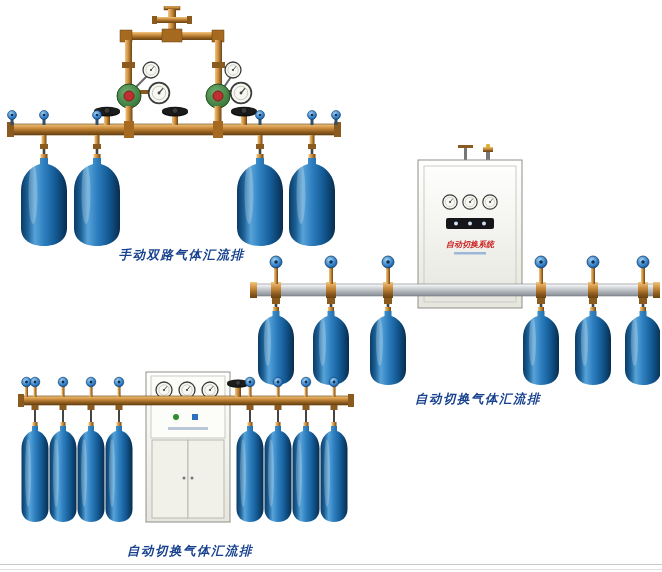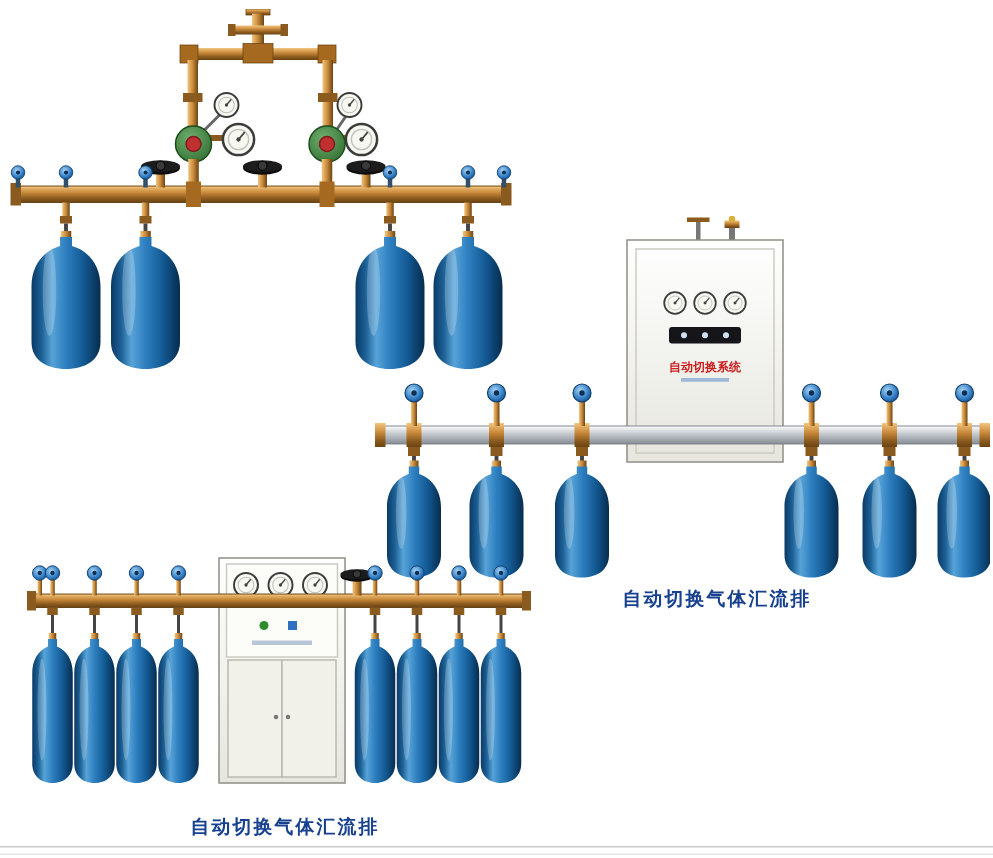--- a/index.html
+++ b/index.html
@@ -1,19 +1,19 @@
 <!DOCTYPE html>
 <html style="--caption_text: #17418f; --cylinder_blue: #1a6bae; --brass: #b87a2e; --silver_pipe: #b9bec4; --cabinet: #f2f2ec; --cabinet_label_red: #cc2020; --regulator_green: #3a7d3a; --valve_black: #111111; --blue_cap: #2f7cc4;"><head>
 <meta charset="utf-8">
 <style>
   * { margin:0; padding:0; box-sizing:border-box; }
   html,body { background:#ffffff; }
   body { font-family:"DejaVu Sans","Liberation Sans",sans-serif; }
   .page { position:relative; width:662px; height:572px; background:#fff; overflow:hidden; }
-  .product { position:absolute; display:block; }
+  .product { position:absolute; display:block;font-style:italic; }
   .product svg { display:block; }
   .caption {
     color:var(--caption_text,#17418f);
     font-weight:bold;
     font-size:12.5px;
     letter-spacing:1.5px;
     text-align:center;
     white-space:nowrap;
   }
   #fig1 { left:2px;  top:6px;   width:345px; }
@@ -201,20 +201,21 @@
           <rect x="256.7" y="143" width="2.6" height="7" fill="#444"></rect>
         <rect x="307.5" y="129" width="5" height="9" fill="url(#brassV)"></rect>
           <rect x="306" y="138" width="8" height="5" fill="#8a5a1e"></rect>
           <rect x="308.7" y="143" width="2.6" height="7" fill="#444"></rect>
       </g>
       <use href="#bottleA" x="42" y="160"></use>
       <use href="#bottleA" x="95" y="160"></use>
       <use href="#bottleA" x="258" y="160"></use>
       <use href="#bottleA" x="310" y="160"></use>
     </svg>
+    <figcaption class="caption">手动双路气体汇流排</figcaption>
   </figure>
 
   <figure class="product" id="fig2">
     <svg width="410" height="250" viewBox="0 0 410 250">
       <g>
         <rect x="214" y="2" width="3" height="15" fill="#777"></rect>
         <rect x="208" y="1" width="15" height="3" fill="#8a5a1e"></rect>
         <rect x="236" y="7" width="4" height="10" fill="#777"></rect>
         <rect x="233" y="3" width="10" height="5" fill="url(#brassH)"></rect>
         <circle cx="238" cy="2" r="2.2" fill="#d8b13a"></circle>

